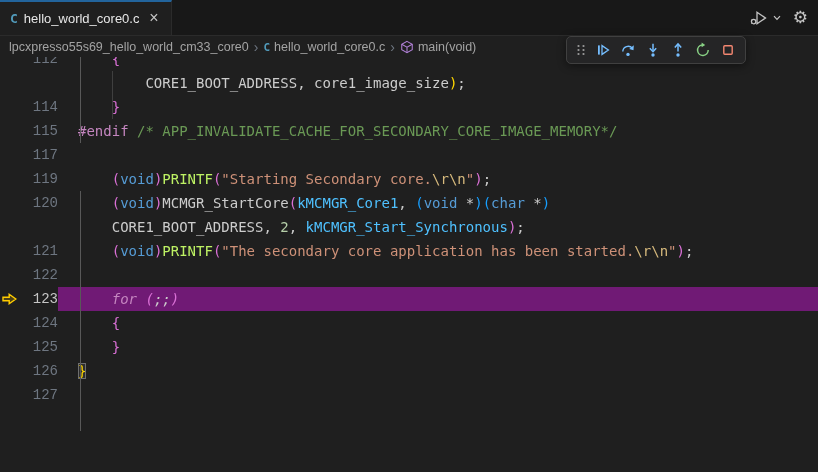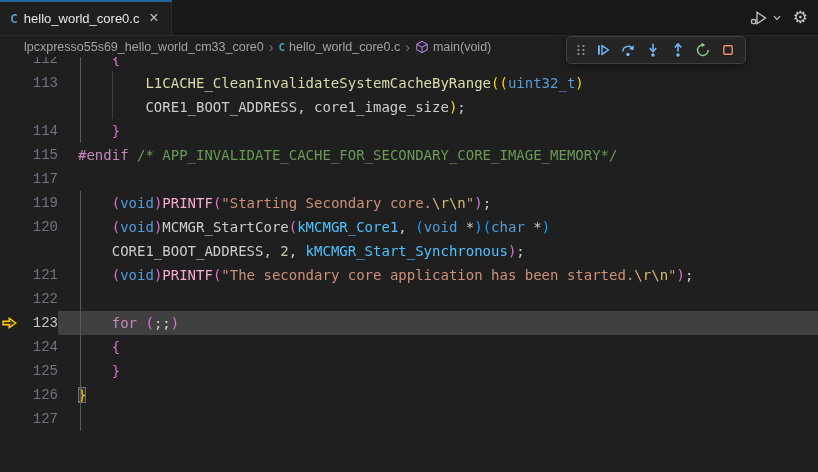--- a/index.html
+++ b/index.html
@@ -16,21 +16,21 @@
     display:flex;align-items:center;padding:0 8px 0 10px;gap:6px;cursor:pointer;
   }
   .cicon{color:#519aba;font-weight:bold;font-size:13px;font-family:"DejaVu Sans Mono",monospace;}
   .cicon.small{font-size:11px;}
   .tablabel{color:#e7e7e7;font-size:13px;flex:1;white-space:nowrap;overflow:hidden;}
   .closex{color:#c5c5c5;font-size:16px;line-height:16px;width:18px;height:18px;text-align:center;border-radius:4px;cursor:pointer;}
   .tab-actions{position:absolute;right:10px;top:0;height:35px;display:flex;align-items:center;gap:12px;}
   .runbtn{display:flex;align-items:center;gap:2px;cursor:pointer;}
   .gear{color:#c5c5c5;font-size:17px;cursor:pointer;line-height:17px;}
   
-  .breadcrumbs{height:22px;display:flex;align-items:center;padding-left:24px;gap:5px;
+  .breadcrumbs{height:22px;display:flex;align-items:center;padding-left:9px;gap:5px;
     color:#a3a3a3;font-size:12.5px;background:#1f1f1f;white-space:nowrap;}
   .crumb{display:flex;align-items:center;gap:4px;cursor:pointer;}
   .crumb-sep{color:#6e7681;font-size:14px;line-height:12px;}
   
   .dbgbar{
     position:absolute;top:36px;left:566px;height:26px;z-index:20;
     display:flex;align-items:center;padding:0 5px;gap:1px;
     background:#252526;border:1px solid #404040;border-radius:5px;
     box-shadow:0 2px 8px rgba(0,0,0,.45);
   }
@@ -38,29 +38,29 @@
     background:none;border:none;padding:0;border-radius:4px;cursor:pointer;}
   .dbgbtn.grip{cursor:grab;width:18px;}
   
   .editor{position:absolute;top:57px;left:0;right:0;bottom:0;overflow:hidden;}
   .rows{margin-top:-10px;position:relative;z-index:2;}
   .row{display:flex;height:24px;line-height:24px;
        font-family:"DejaVu Sans Mono",monospace;font-size:14px;}
   .arrowbox{width:20px;flex:none;display:flex;align-items:center;justify-content:flex-start;padding-left:2px;box-sizing:border-box;}
   .lnum{width:38px;flex:none;text-align:right;color:#6e7681;font-family:Liberation Mono, monospace;}
   .code{flex:1;white-space:pre;padding-left:20px;}
-  .row.current .code{background:#404040;}
+  .row.current .code{background:#701a75;font-style:italic;}
   .row.current .lnum{color:#c6c6c6;}
   
   .guide{position:absolute;width:1px;z-index:3;}
   .g0a{left:80px;top:0;height:86px;background:#585858;}
   .g0b{left:80px;top:134px;height:240px;background:#585858;}
   .g1{left:112px;top:14px;height:48px;background:#3f3f3f;}
   
-  .kw{color:#C586C0}.type{color:#569CD6}.fn{color:#DCDCAA}.macro{color:#f9a8d4}
+  .kw{color:#C586C0}.type{color:#569CD6}.fn{color:#DCDCAA}.macro{color:#bef264}
   .plain{color:#cccccc}.enum{color:#4FC1FF}.str{color:#CE9178}.esc{color:#D7BA7D}
   .num{color:#B5CEA8}.cmt{color:#6A9955}
   .b1{color:#FFD700}.b2{color:#DA70D6}.b3{color:#179FFF}
   .match{outline:1px solid #6f6f6f;outline-offset:-1px;background:rgba(110,110,110,.18);}
 </style>
 </head>
 <body>
 
 <div class="tabbar">
   <div class="tab">
@@ -156,25 +156,20 @@
   <div class="guide g0b"></div>
   <div class="guide g1"></div>
   <div class="rows">
       <div class="row">
         <div class="arrowbox"></div>
         <div class="lnum">112</div>
         <div class="code"><span class="plain">    </span><span class="b2">{</span></div>
       </div>
       <div class="row">
         <div class="arrowbox"></div>
-        <div class="lnum">113</div>
-        <div class="code"><span class="plain">        </span><span class="fn">L1CACHE_CleanInvalidateSystemCacheByRange</span><span class="b1">((</span><span class="type">uint32_t</span><span class="b1">)</span></div>
-      </div>
-      <div class="row">
-        <div class="arrowbox"></div>
         <div class="lnum"></div>
         <div class="code"><span class="plain">        </span><span class="plain">CORE1_BOOT_ADDRESS, core1_image_size</span><span class="b1">)</span><span class="plain">;</span></div>
       </div>
       <div class="row">
         <div class="arrowbox"></div>
         <div class="lnum">114</div>
         <div class="code"><span class="plain">    </span><span class="b2">}</span></div>
       </div>
       <div class="row">
         <div class="arrowbox"></div>

